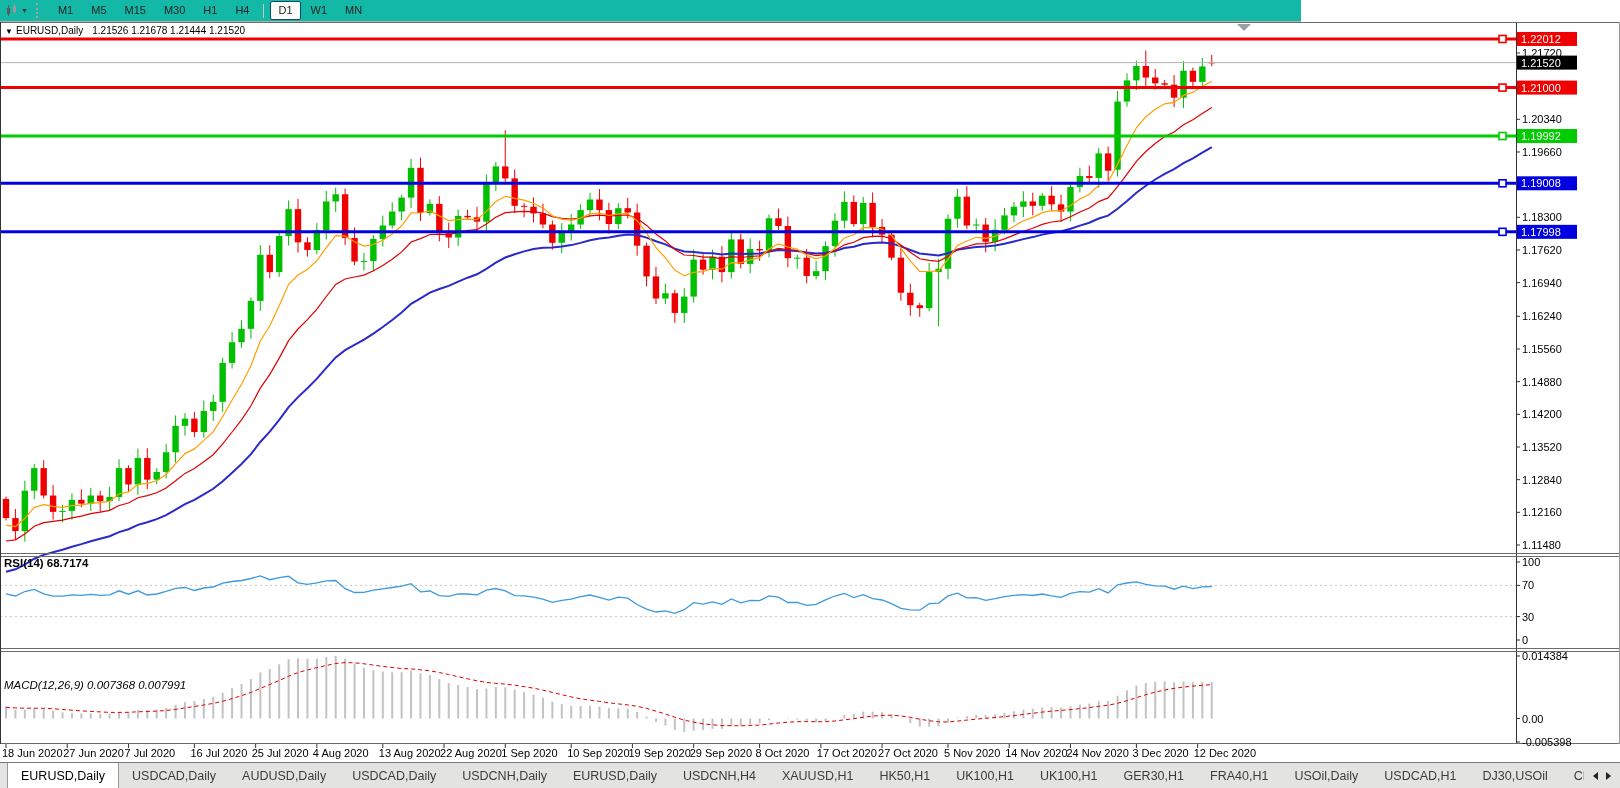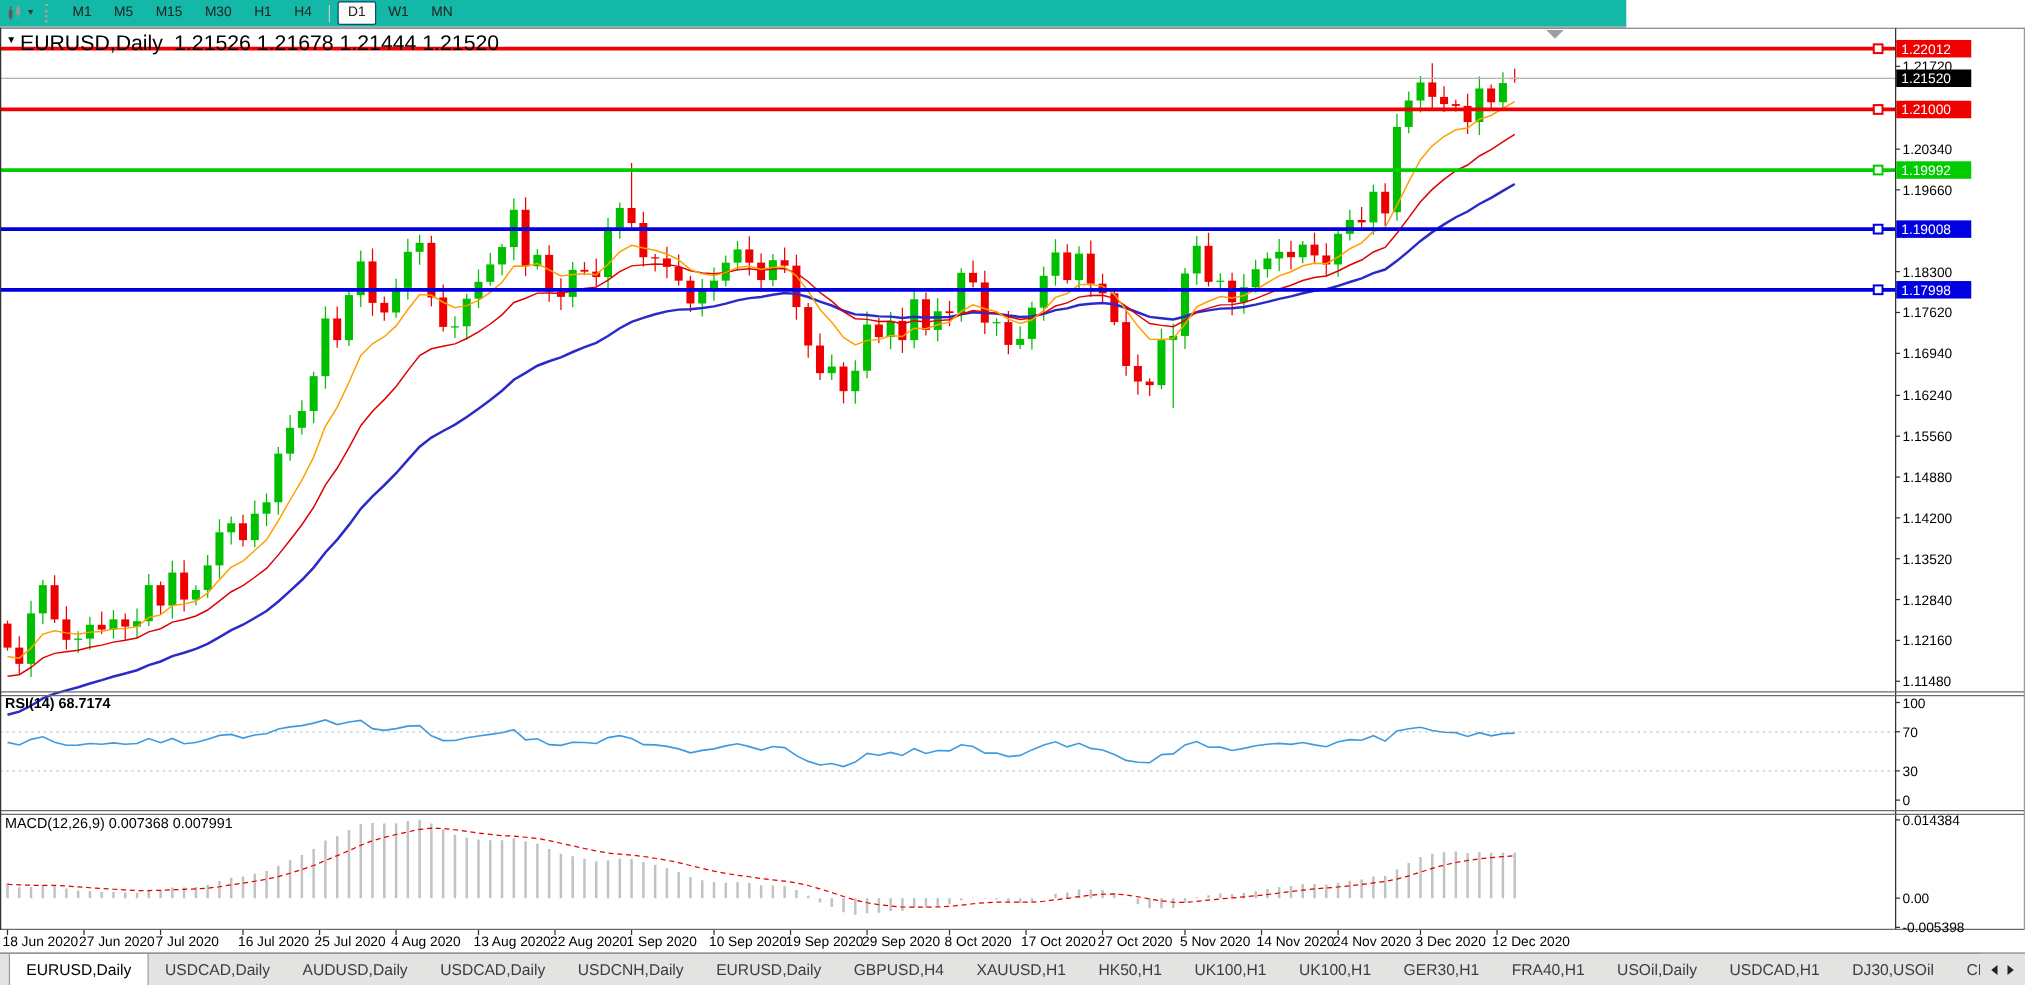--- a/index.html
+++ b/index.html
@@ -14,25 +14,25 @@
   .dd-arrow{font-size:7px;color:#333;margin:0 3px 0 2px;}
   .tb-grip{width:3px;height:15px;border-left:2px dotted #A8A59C;margin:0 8px 0 5px;}
   .tf-btn{font-size:11px;color:#222;padding:2px 7px;margin:0 1px;border:1px solid transparent;
           border-radius:2px;line-height:13px;}
   .tf-btn.active{background:#FCFCFB;border:1px solid #0c4a6e;}
   .tb-sep{width:1px;height:14px;background:#C7C4BB;margin:0 5px;}
 
   
   #chart-area{position:absolute;top:22px;left:0;width:1620px;height:740px;}
   #title-arrow{position:absolute;left:5px;top:5px;font-size:8px;color:#000;}
-  #chart-title{position:absolute;left:16px;top:3px;font-size:17px;color:#000;white-space:nowrap;}
+  #chart-title{position:absolute;left:16px;top:3px;font-size:10px;color:#000;white-space:nowrap;}
   #chart-title .sp{margin-right:9px;}
   .ind-label{position:absolute;left:4px;font-size:11.5px;color:#000;white-space:nowrap;}
   #rsi-label{top:535px;font-weight:bold;}
-  #macd-label{top:631px;}
+  #macd-label{top:657px;font-style:italic;}
 
   
   #tabbar{position:absolute;left:0;top:762px;width:1620px;height:26px;background:#E3E3E2;
           border-top:1px solid #787878;box-sizing:border-box;display:flex;overflow:hidden;padding-left:7px;}
   .tab{font-size:12.5px;color:#3C3C3C;padding:0 13px;display:flex;align-items:center;white-space:nowrap;}
   .tab.active{background:#FFFFFF;color:#000;border-left:1px solid #999;border-right:1px solid #999;}
   .tab-sep{width:1px;height:13px;background:#ABABAB;align-self:center;}
   #tab-arrows{position:absolute;right:0;top:763px;width:36px;height:25px;background:#E3E3E2;
               display:flex;align-items:center;justify-content:space-evenly;}
   .arr{width:0;height:0;border-top:4px solid transparent;border-bottom:4px solid transparent;}
@@ -596,21 +596,21 @@
     <div class="tab">USDCAD,Daily</div>
     <div class="tab-sep"></div>
     <div class="tab">AUDUSD,Daily</div>
     <div class="tab-sep"></div>
     <div class="tab">USDCAD,Daily</div>
     <div class="tab-sep"></div>
     <div class="tab">USDCNH,Daily</div>
     <div class="tab-sep"></div>
     <div class="tab">EURUSD,Daily</div>
     <div class="tab-sep"></div>
-    <div class="tab">GBPUSD,H4</div>
+    <div class="tab">USDCNH,H4</div>
     <div class="tab-sep"></div>
     <div class="tab">XAUUSD,H1</div>
     <div class="tab-sep"></div>
     <div class="tab">HK50,H1</div>
     <div class="tab-sep"></div>
     <div class="tab">UK100,H1</div>
     <div class="tab-sep"></div>
     <div class="tab">UK100,H1</div>
     <div class="tab-sep"></div>
     <div class="tab">GER30,H1</div>

